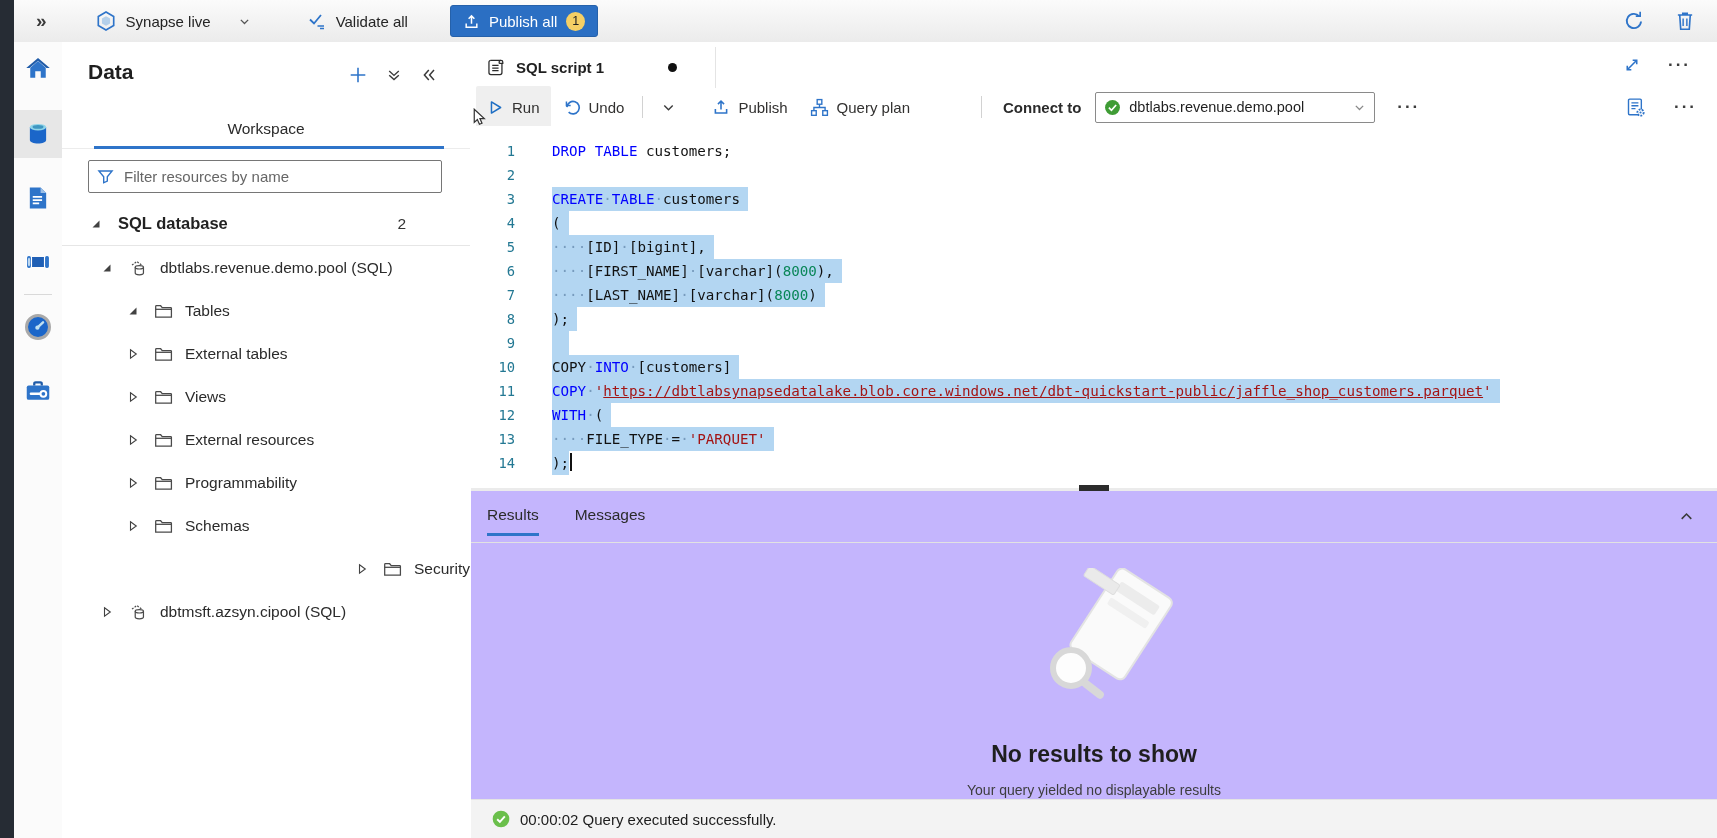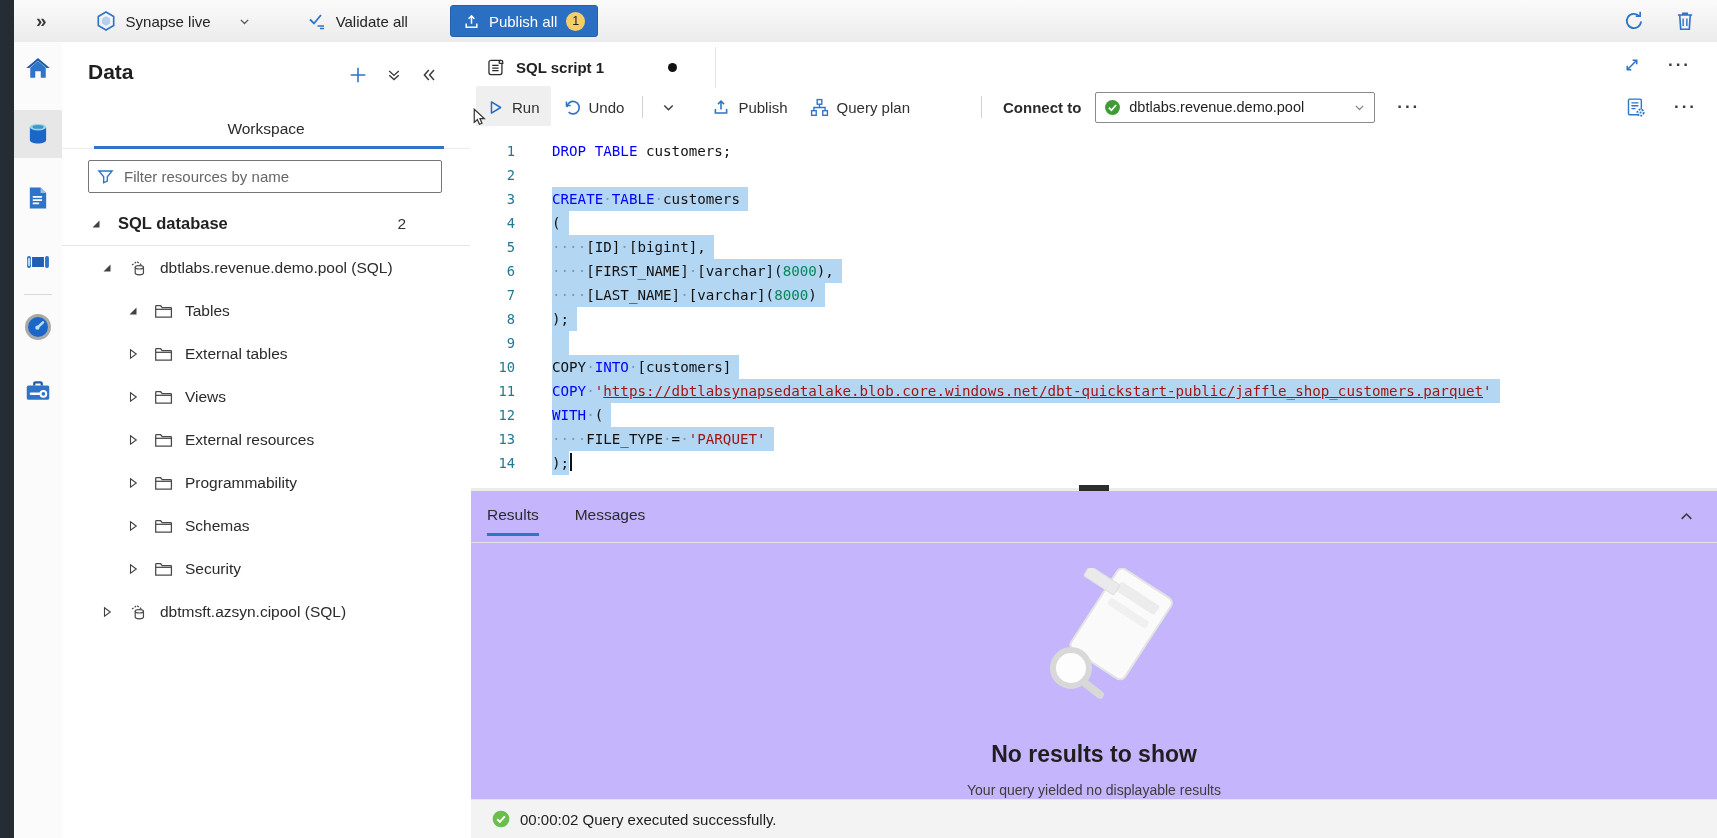--- a/index.html
+++ b/index.html
@@ -362,21 +362,21 @@
             </svg>
           </span>
           <span class="ticon">
             <svg width="19" height="16" viewBox="0 0 18 15" fill="none" stroke="#4a4a4a" stroke-width="1.2">
               <path d="M1.6 13.4V3.2c0-.4.3-.7.7-.7h4l1.5 1.8h8c.4 0 .7.3.7.7v8.4z"></path>
               <path d="M1.6 5.9h14.9"></path>
             </svg>
           </span>
           <span class="tlabel">Schemas</span>
         </div>
-        <div class="tree-row" style="padding-left: 65px;">
+        <div class="tree-row" style="padding-left: 65px; justify-content: flex-end;">
           <span class="twist">
             <svg width="12" height="12" viewBox="0 0 12 12">
               <path d="M3.5 1.8 9.3 6 3.5 10.2z" fill="none" stroke="#424242" stroke-width="1.1"></path>
             </svg>
           </span>
           <span class="ticon">
             <svg width="19" height="16" viewBox="0 0 18 15" fill="none" stroke="#4a4a4a" stroke-width="1.2">
               <path d="M1.6 13.4V3.2c0-.4.3-.7.7-.7h4l1.5 1.8h8c.4 0 .7.3.7.7v8.4z"></path>
               <path d="M1.6 5.9h14.9"></path>
             </svg>

